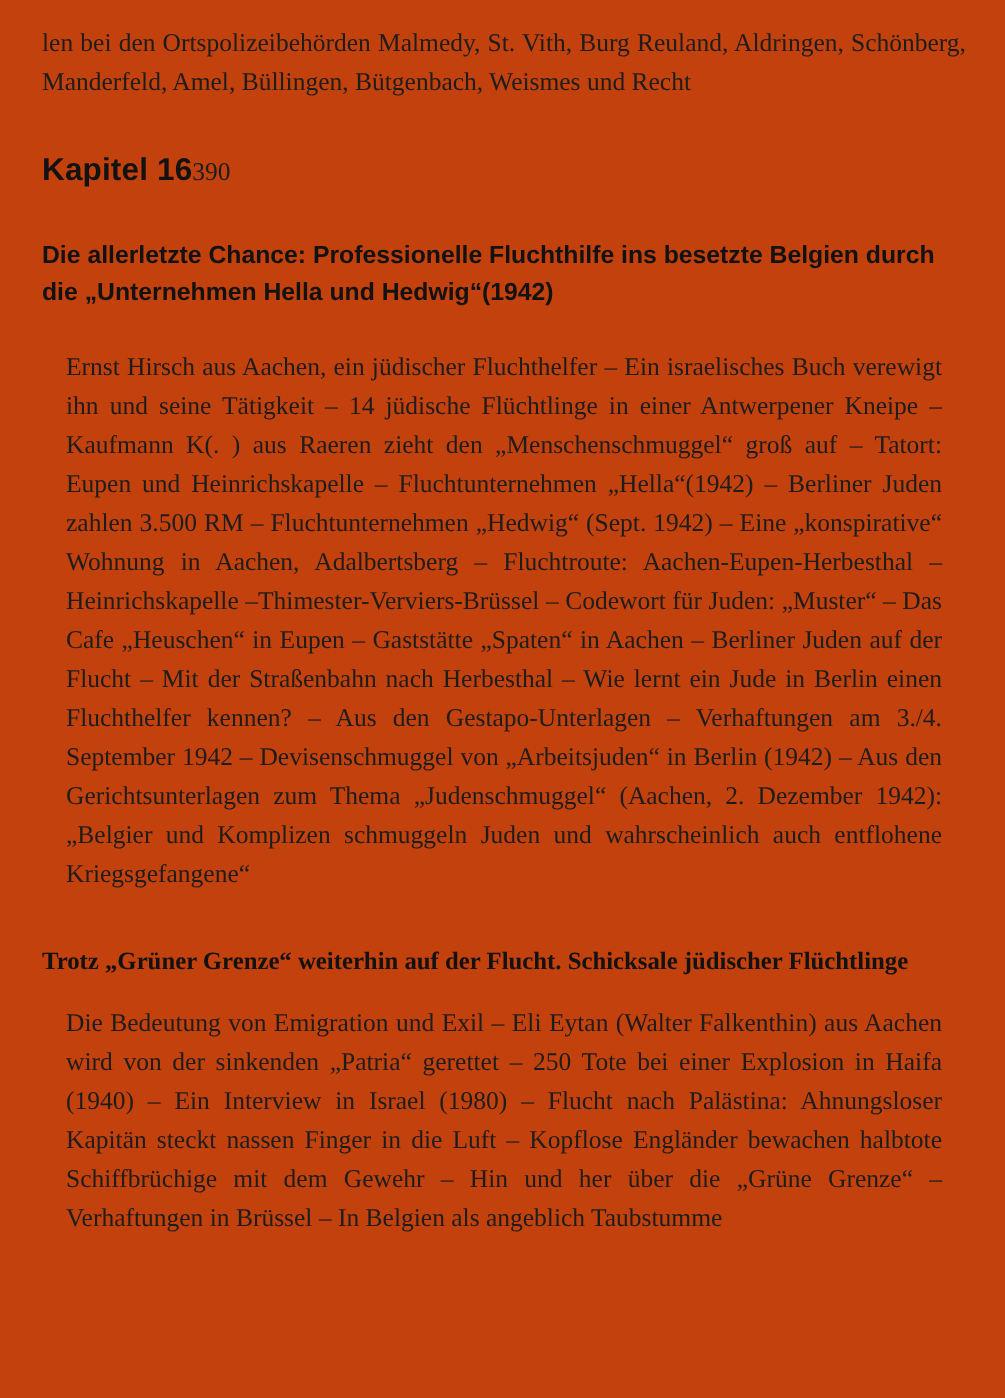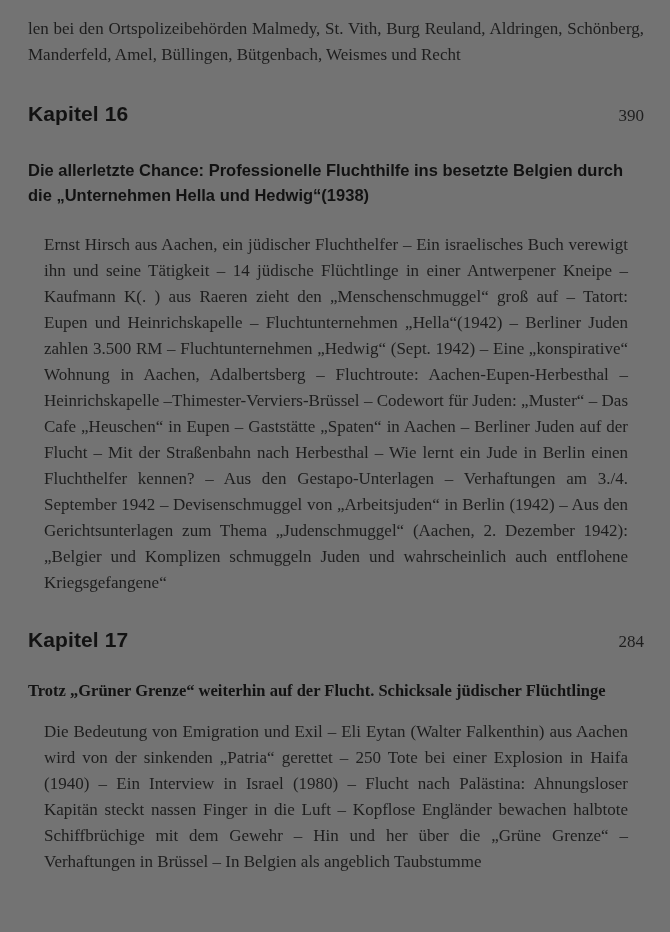--- a/index.html
+++ b/index.html
@@ -5,39 +5,39 @@
   html, body {
     margin: 0;
     padding: 0;
     background: #ffffff;
   }
   .page {
     position: relative;
     box-sizing: border-box;
     width: 670px;
     height: 932px;
-    background: #737373;
+    background: #c2410c;
     padding: 16px 26px 0 28px;
     overflow: hidden;
   }
   .body-para {
     font-family: "Liberation Serif", "DejaVu Serif", serif;
     font-size: 17px;
     line-height: 26px;
     color: #1d1d1d;
     text-align: justify;
     hyphens: manual;
     -webkit-hyphens: manual;
   }
   .para-continuation {
     margin: 0 0 34px 0;
   }
   .chapter-head-row {
     display: flex;
-    justify-content: space-between;
+    justify-content: flex-start;
     align-items: baseline;
   }
   .chapter-heading {
     font-family: "Liberation Sans", "DejaVu Sans", sans-serif;
     font-weight: 700;
     font-size: 21px;
     letter-spacing: 0.1px;
     color: #121212;
   }
   .chapter-page-number {
@@ -69,26 +69,22 @@
 
 <div class="page">
 
   <p class="body-para para-continuation">len bei den Ortspolizeibehörden Malmedy, St. Vith, Burg Reuland, Aldringen, Schönberg, Manderfeld, Amel, Büllingen, Bütgenbach, Weismes und Recht</p>
 
   <section class="chapter chapter-16">
     <div class="chapter-head-row">
       <span class="chapter-heading">Kapitel 16</span>
       <span class="chapter-page-number">390</span>
     </div>
-    <div class="chapter-subtitle">Die allerletzte Chance: Professionelle Fluchthilfe ins besetzte Belgien durch die „Unternehmen Hella und Hedwig“(1938)</div>
+    <div class="chapter-subtitle">Die allerletzte Chance: Professionelle Fluchthilfe ins besetzte Belgien durch die „Unternehmen Hella und Hedwig“(1942)</div>
     <p class="body-para chapter-summary">Ernst Hirsch aus Aachen, ein jüdischer Fluchthelfer – Ein israelisches Buch ver­ewigt ihn und seine Tätigkeit – 14 jüdische Flüchtlinge in einer Antwerpener Kneipe – Kaufmann K(. ) aus Raeren zieht den „Menschenschmuggel“ groß auf – Tatort: Eupen und Heinrichskapelle – Fluchtunternehmen „Hella“(1942) – Berliner Juden zahlen 3.500 RM – Fluchtunternehmen „Hedwig“ (Sept. 1942) – Eine „konspirative“ Wohnung in Aachen, Adalbertsberg – Fluchtrou­te: Aachen-Eupen-Herbesthal – Heinrichskapelle –Thimester-Verviers-Brüssel – Codewort für Juden: „Muster“ – Das Cafe „Heuschen“ in Eupen – Gaststätte „Spaten“ in Aachen – Berliner Juden auf der Flucht – Mit der Straßenbahn nach Herbesthal – Wie lernt ein Jude in Berlin einen Fluchthelfer kennen? – Aus den Gestapo-Unterlagen – Verhaftungen am 3./4. September 1942 – Devi­senschmuggel von „Arbeitsjuden“ in Berlin (1942) – Aus den Gerichtsunterla­gen zum Thema „Judenschmuggel“ (Aachen, 2. Dezember 1942): „Belgier und Komplizen schmuggeln Juden und wahrscheinlich auch entflohene Kriegsge­fangene“</p>
   </section>
 
   <section class="chapter chapter-17">
-    <div class="chapter-head-row">
-      <span class="chapter-heading">Kapitel 17</span>
-      <span class="chapter-page-number">284</span>
-    </div>
     <div class="chapter-subtitle">Trotz „Grüner Grenze“ weiterhin auf der Flucht. Schicksale jüdischer Flüchtlinge</div>
     <p class="body-para chapter-summary">Die Bedeutung von Emigration und Exil – Eli Eytan (Walter Falkenthin) aus Aachen wird von der sinkenden „Patria“ gerettet – 250 Tote bei einer Explosion in Haifa (1940) – Ein Interview in Israel (1980) – Flucht nach Palästina: Ah­nungsloser Kapitän steckt nassen Finger in die Luft – Kopflose Engländer be­wachen halbtote Schiffbrüchige mit dem Gewehr – Hin und her über die „Grü­ne Grenze“ – Verhaftungen in Brüssel – In Belgien als angeblich Taubstumme</p>
   </section>
 
 </div>
 
 </body></html>

